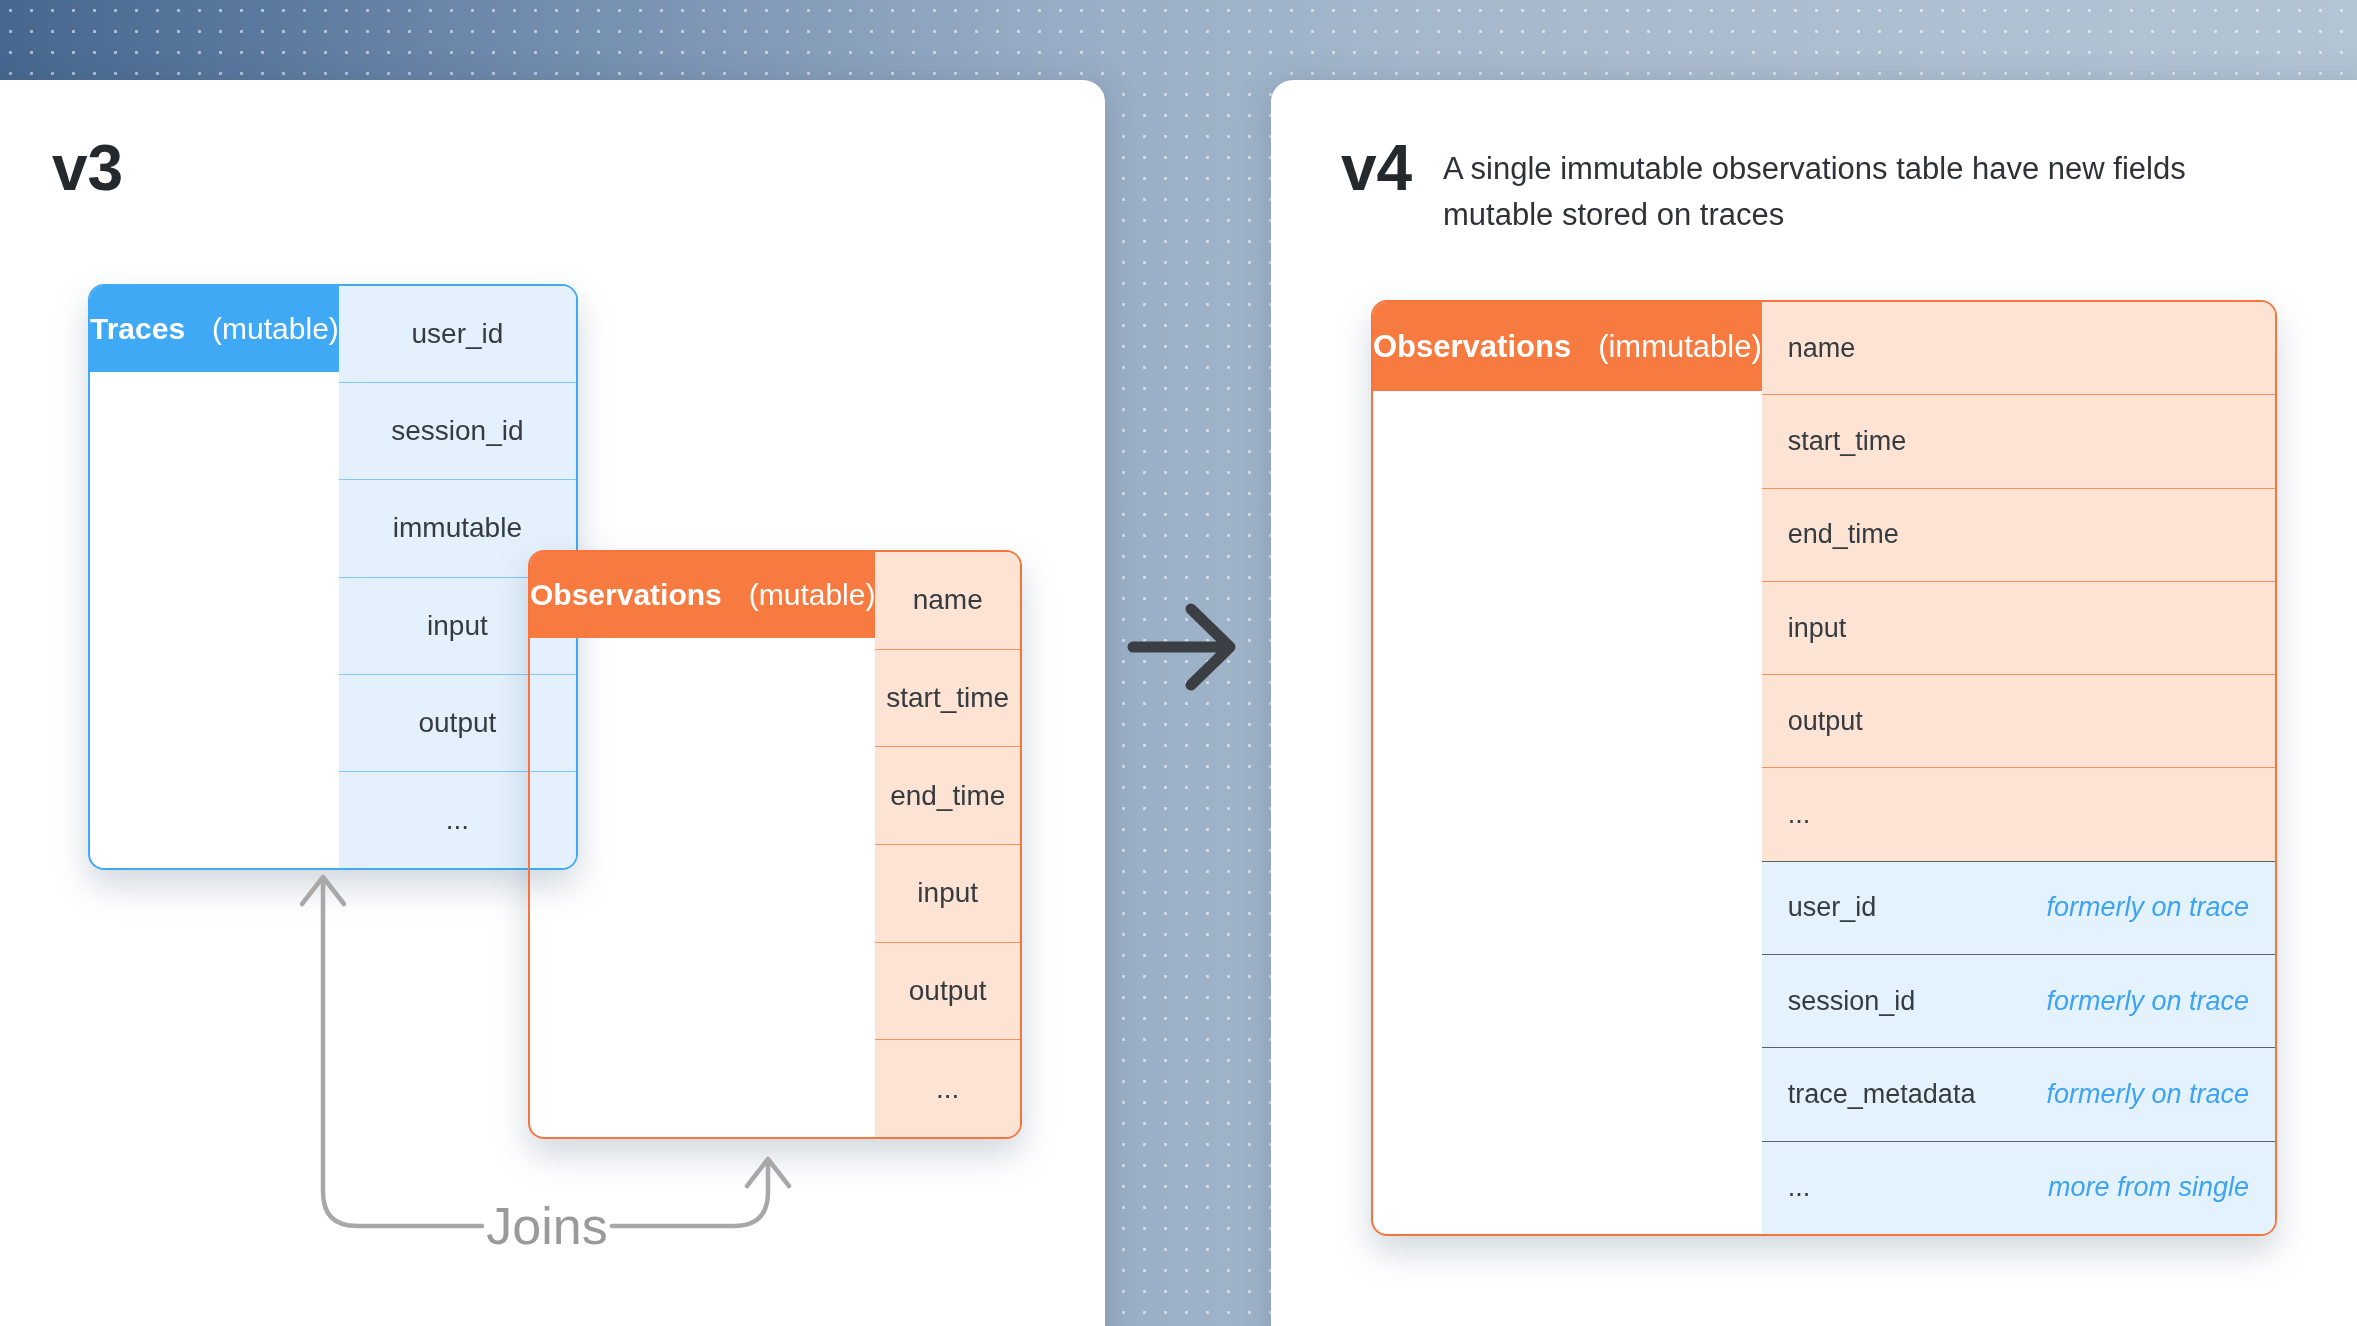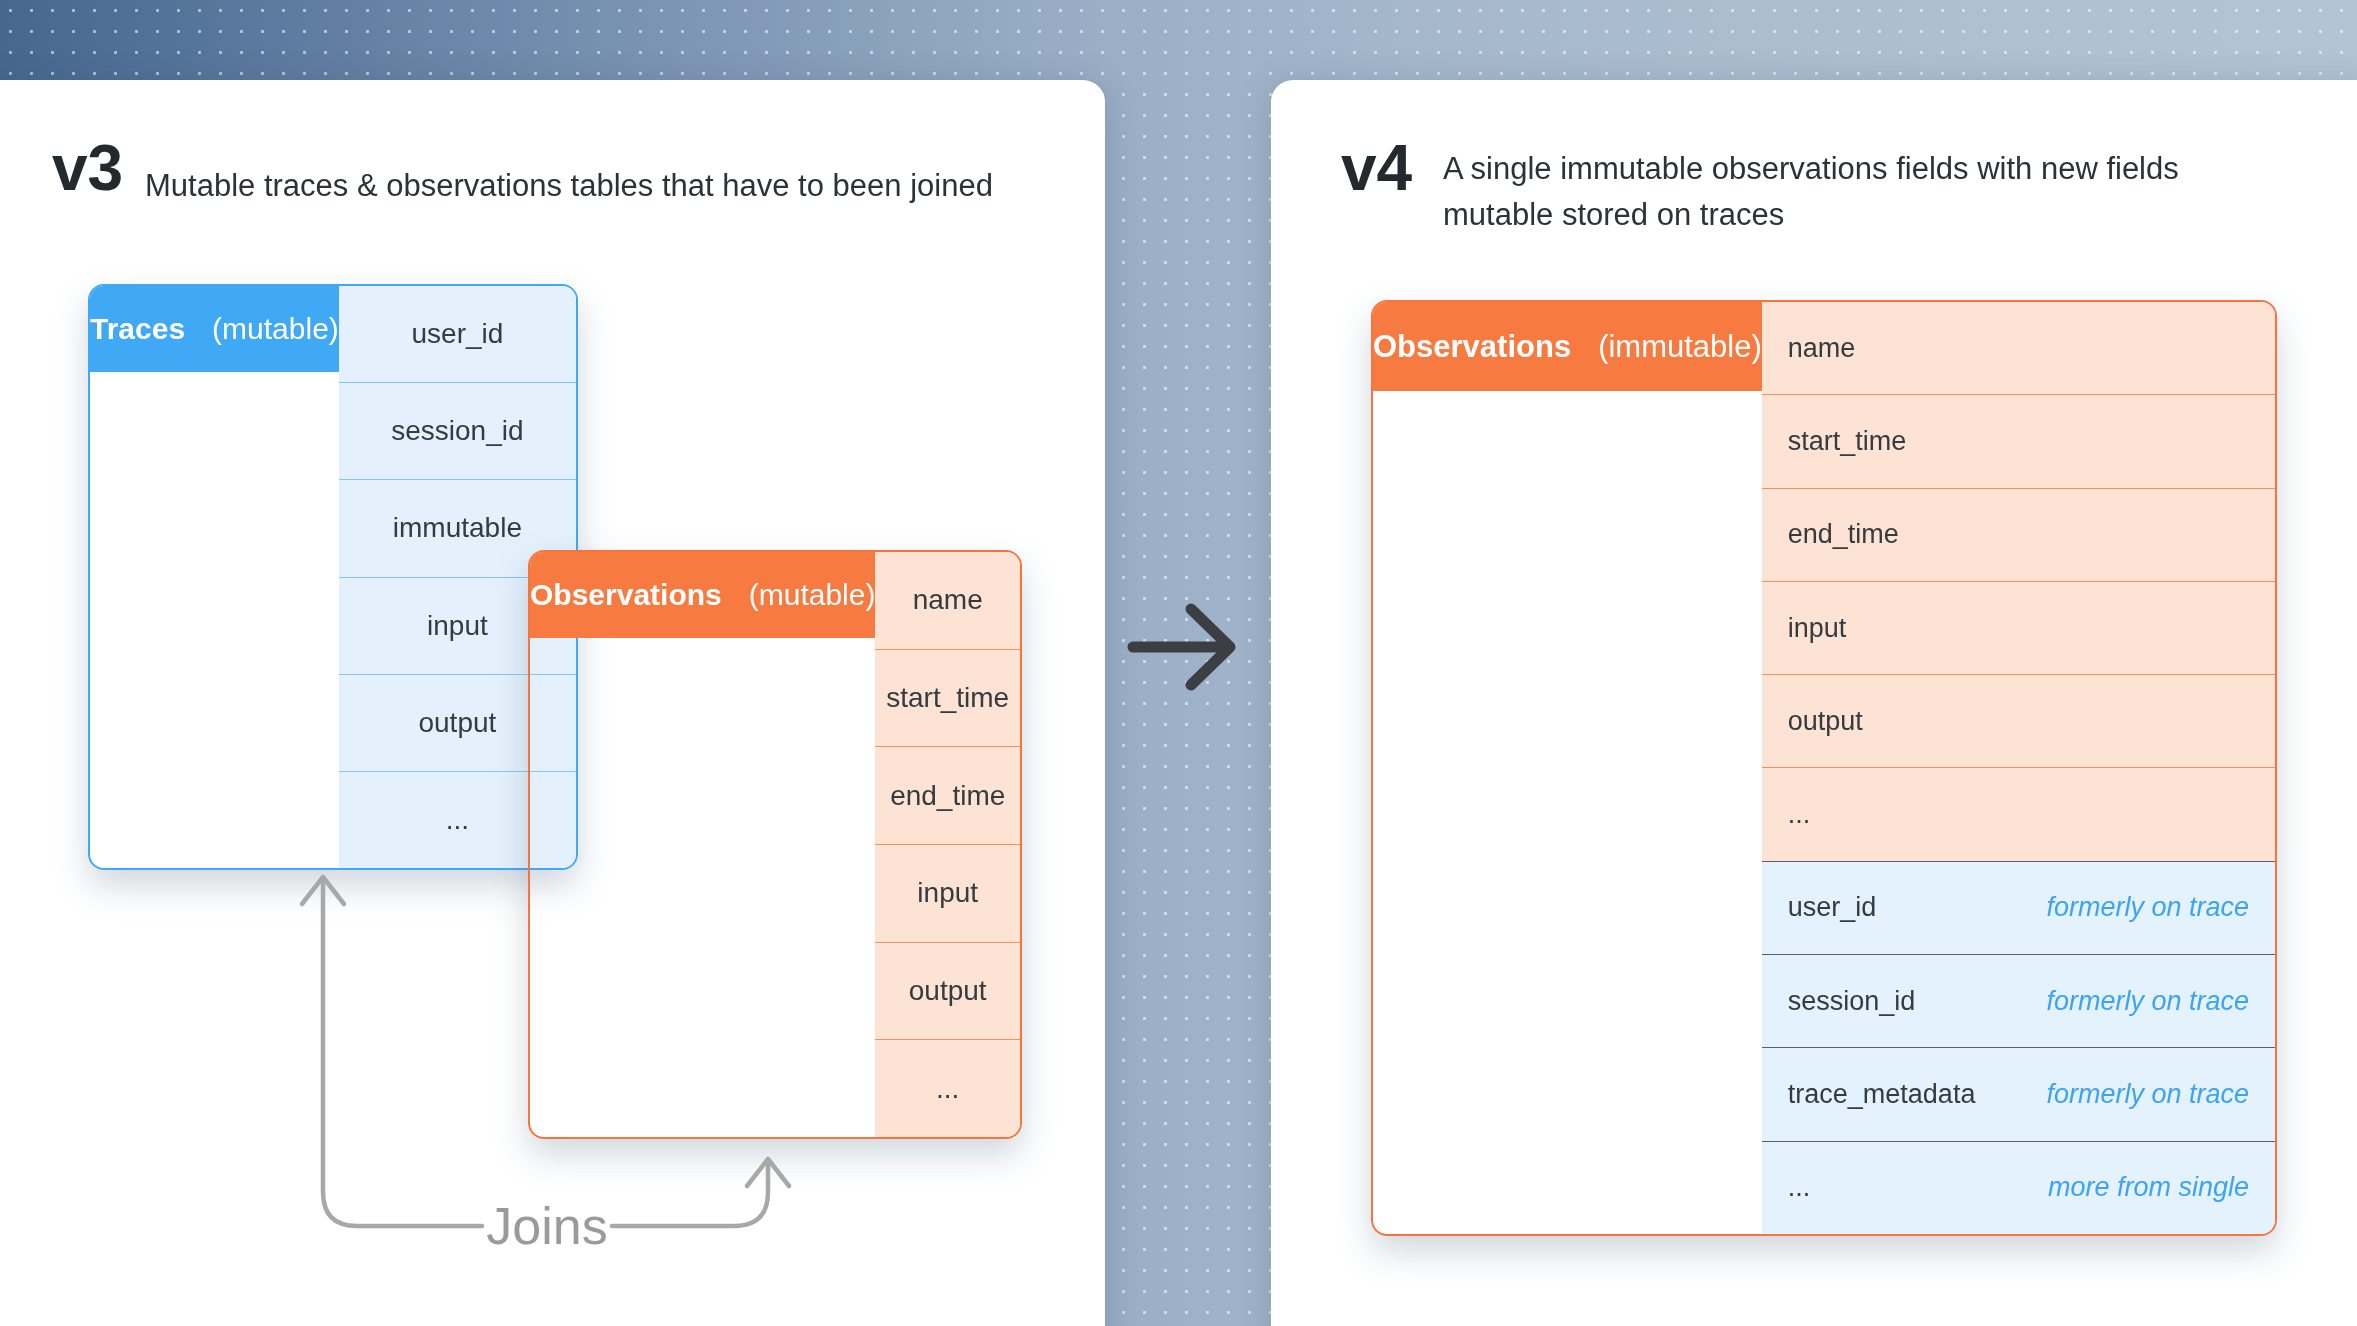--- a/index.html
+++ b/index.html
@@ -66,25 +66,24 @@
 </style>
 </head>
 <body>
 
 <div class="stage">
 
   <div class="panel left"></div>
   <div class="panel right"></div>
 
   <div class="version-label" style="left:52px;top:136px;">v3</div>
-  <div class="panel-title" style="left:145px;top:166px;">Mutable traces &amp; observations tables that have to been joined</div>
 
   <div class="version-label" style="left:1341px;top:136px;">v4</div>
   <div class="panel-title two-line" style="left:1443px;top:146px;width:840px;">
-    <span>A single immutable observations fields with new fields</span><br>
+    <span>A single immutable observations table have new fields</span><br>
     <span>mutable stored on traces</span>
   </div>
 
   <div class="dbtable t-traces">
     <div class="hdr">
       <span class="b">Traces</span>
       <span class="q">(mutable)</span>
     </div>
     <div class="rows">
       <div class="row">user_id</div>

